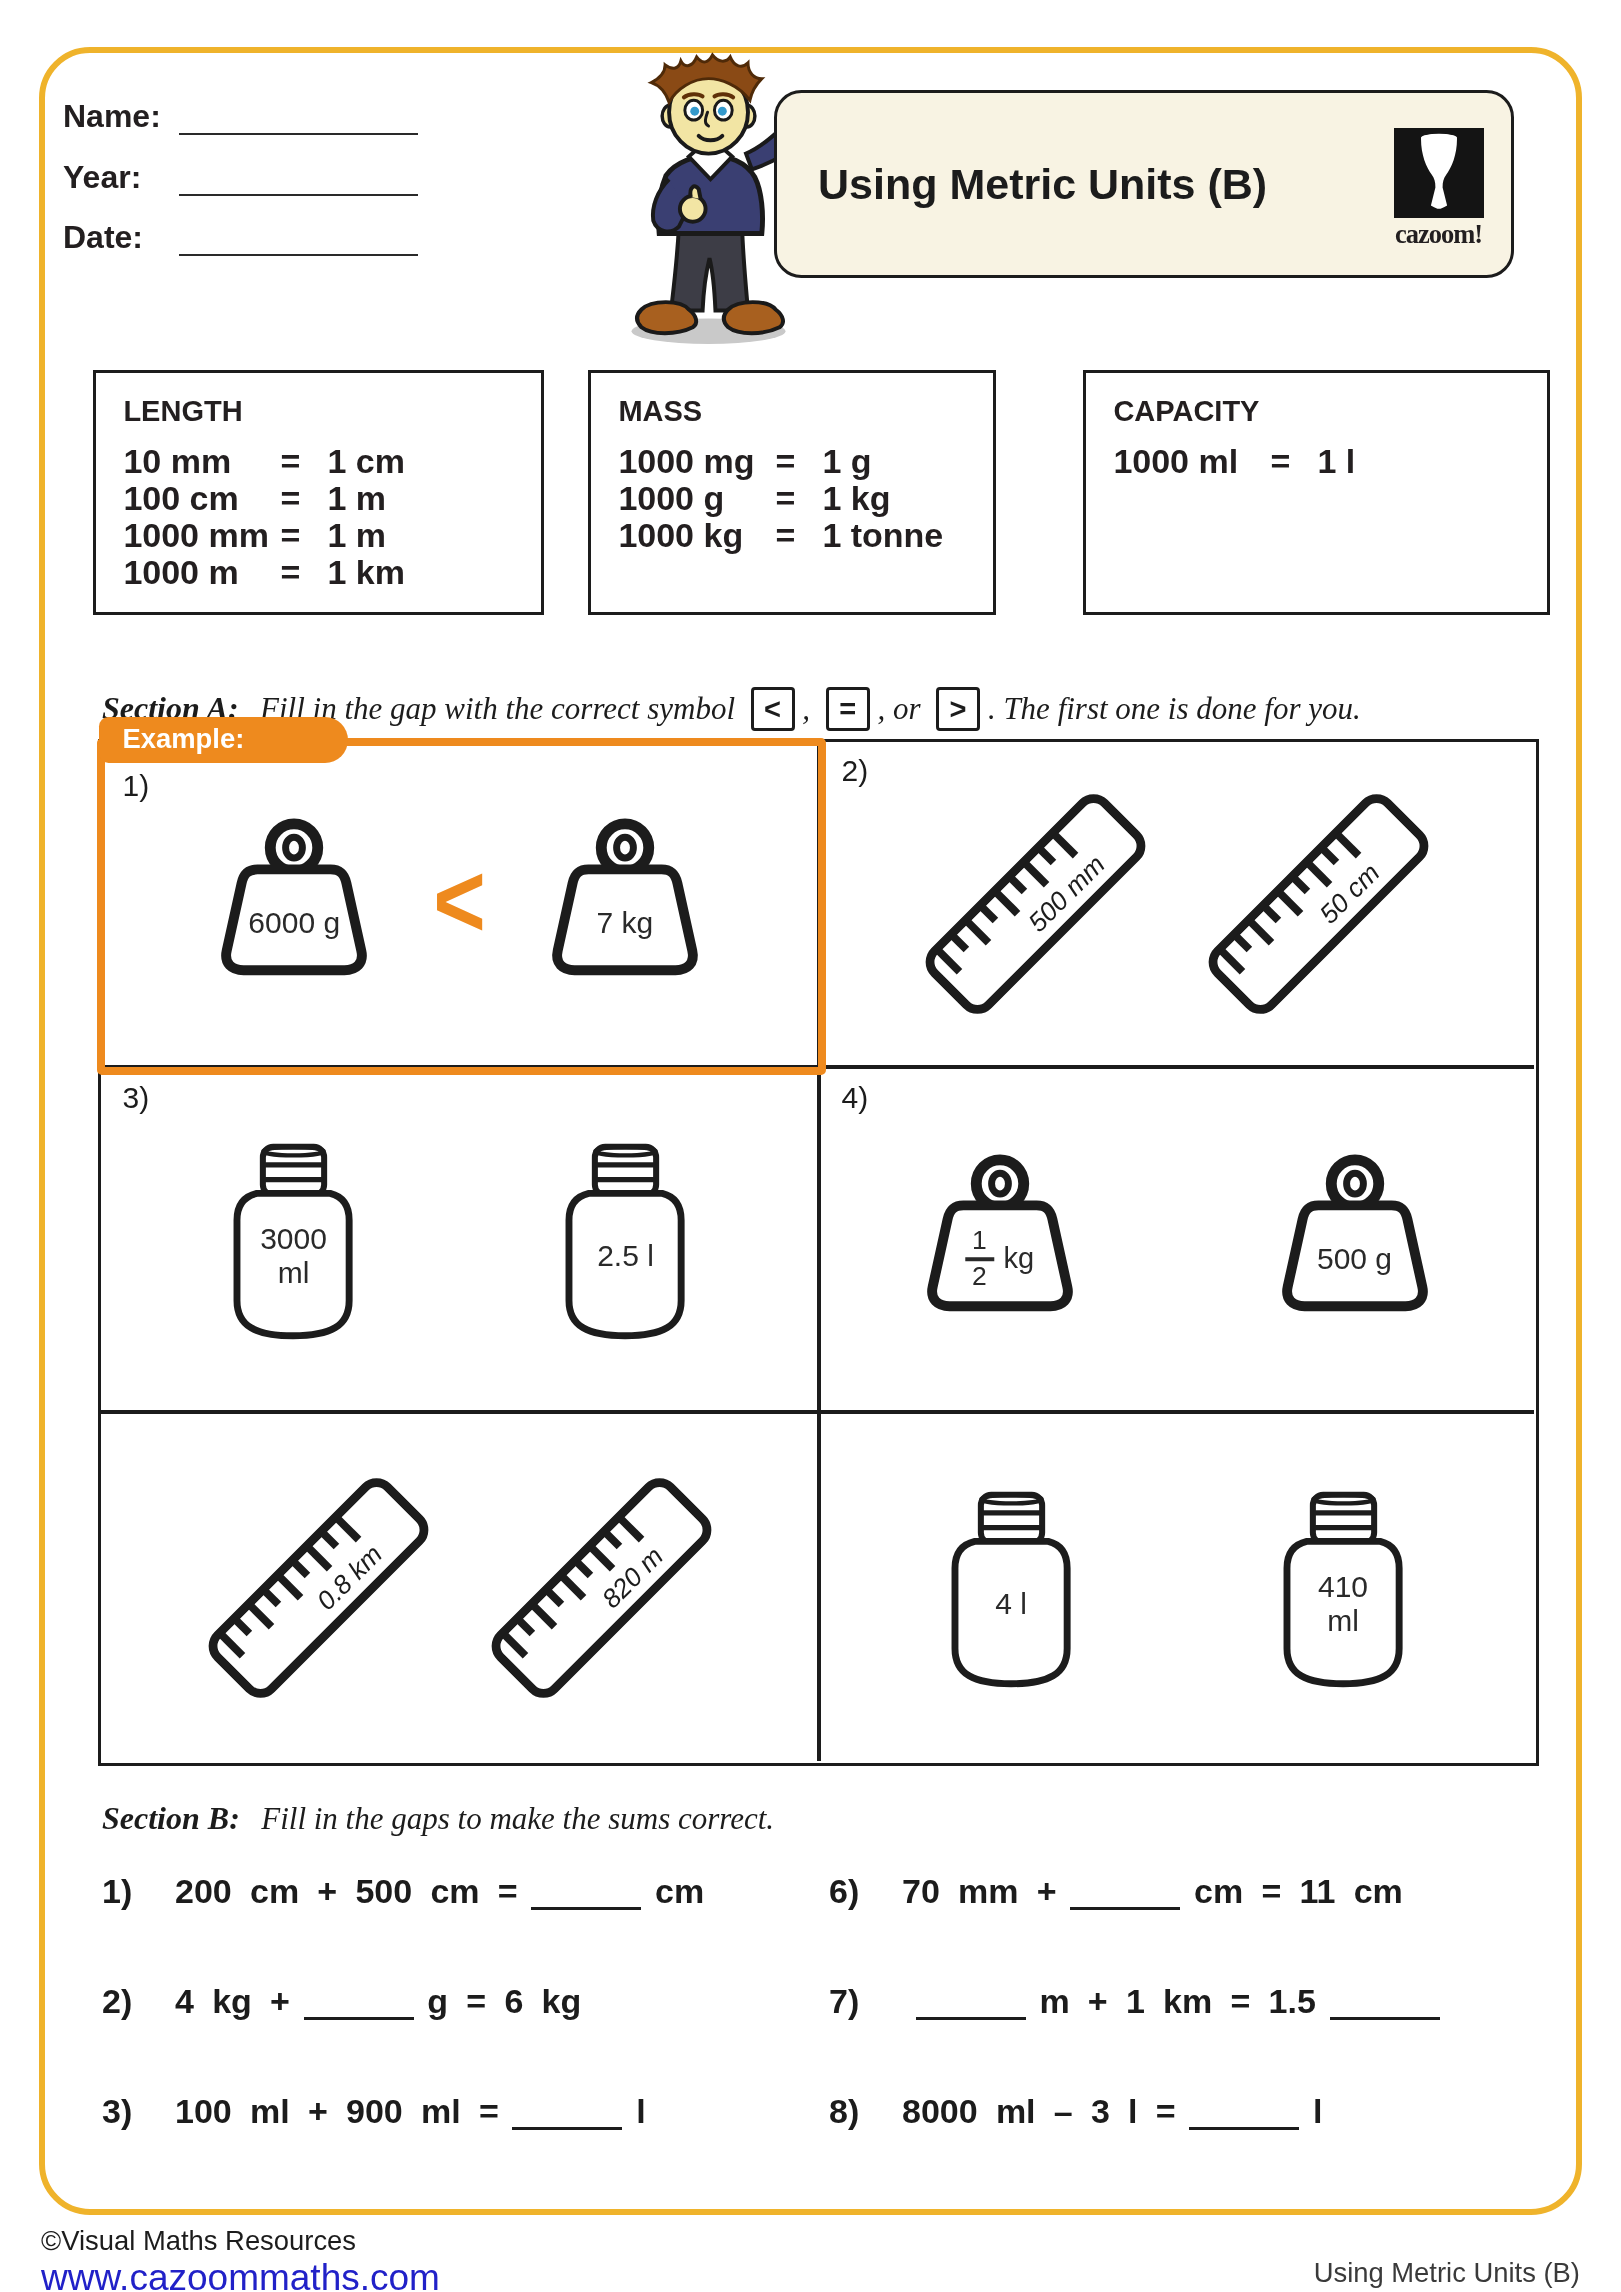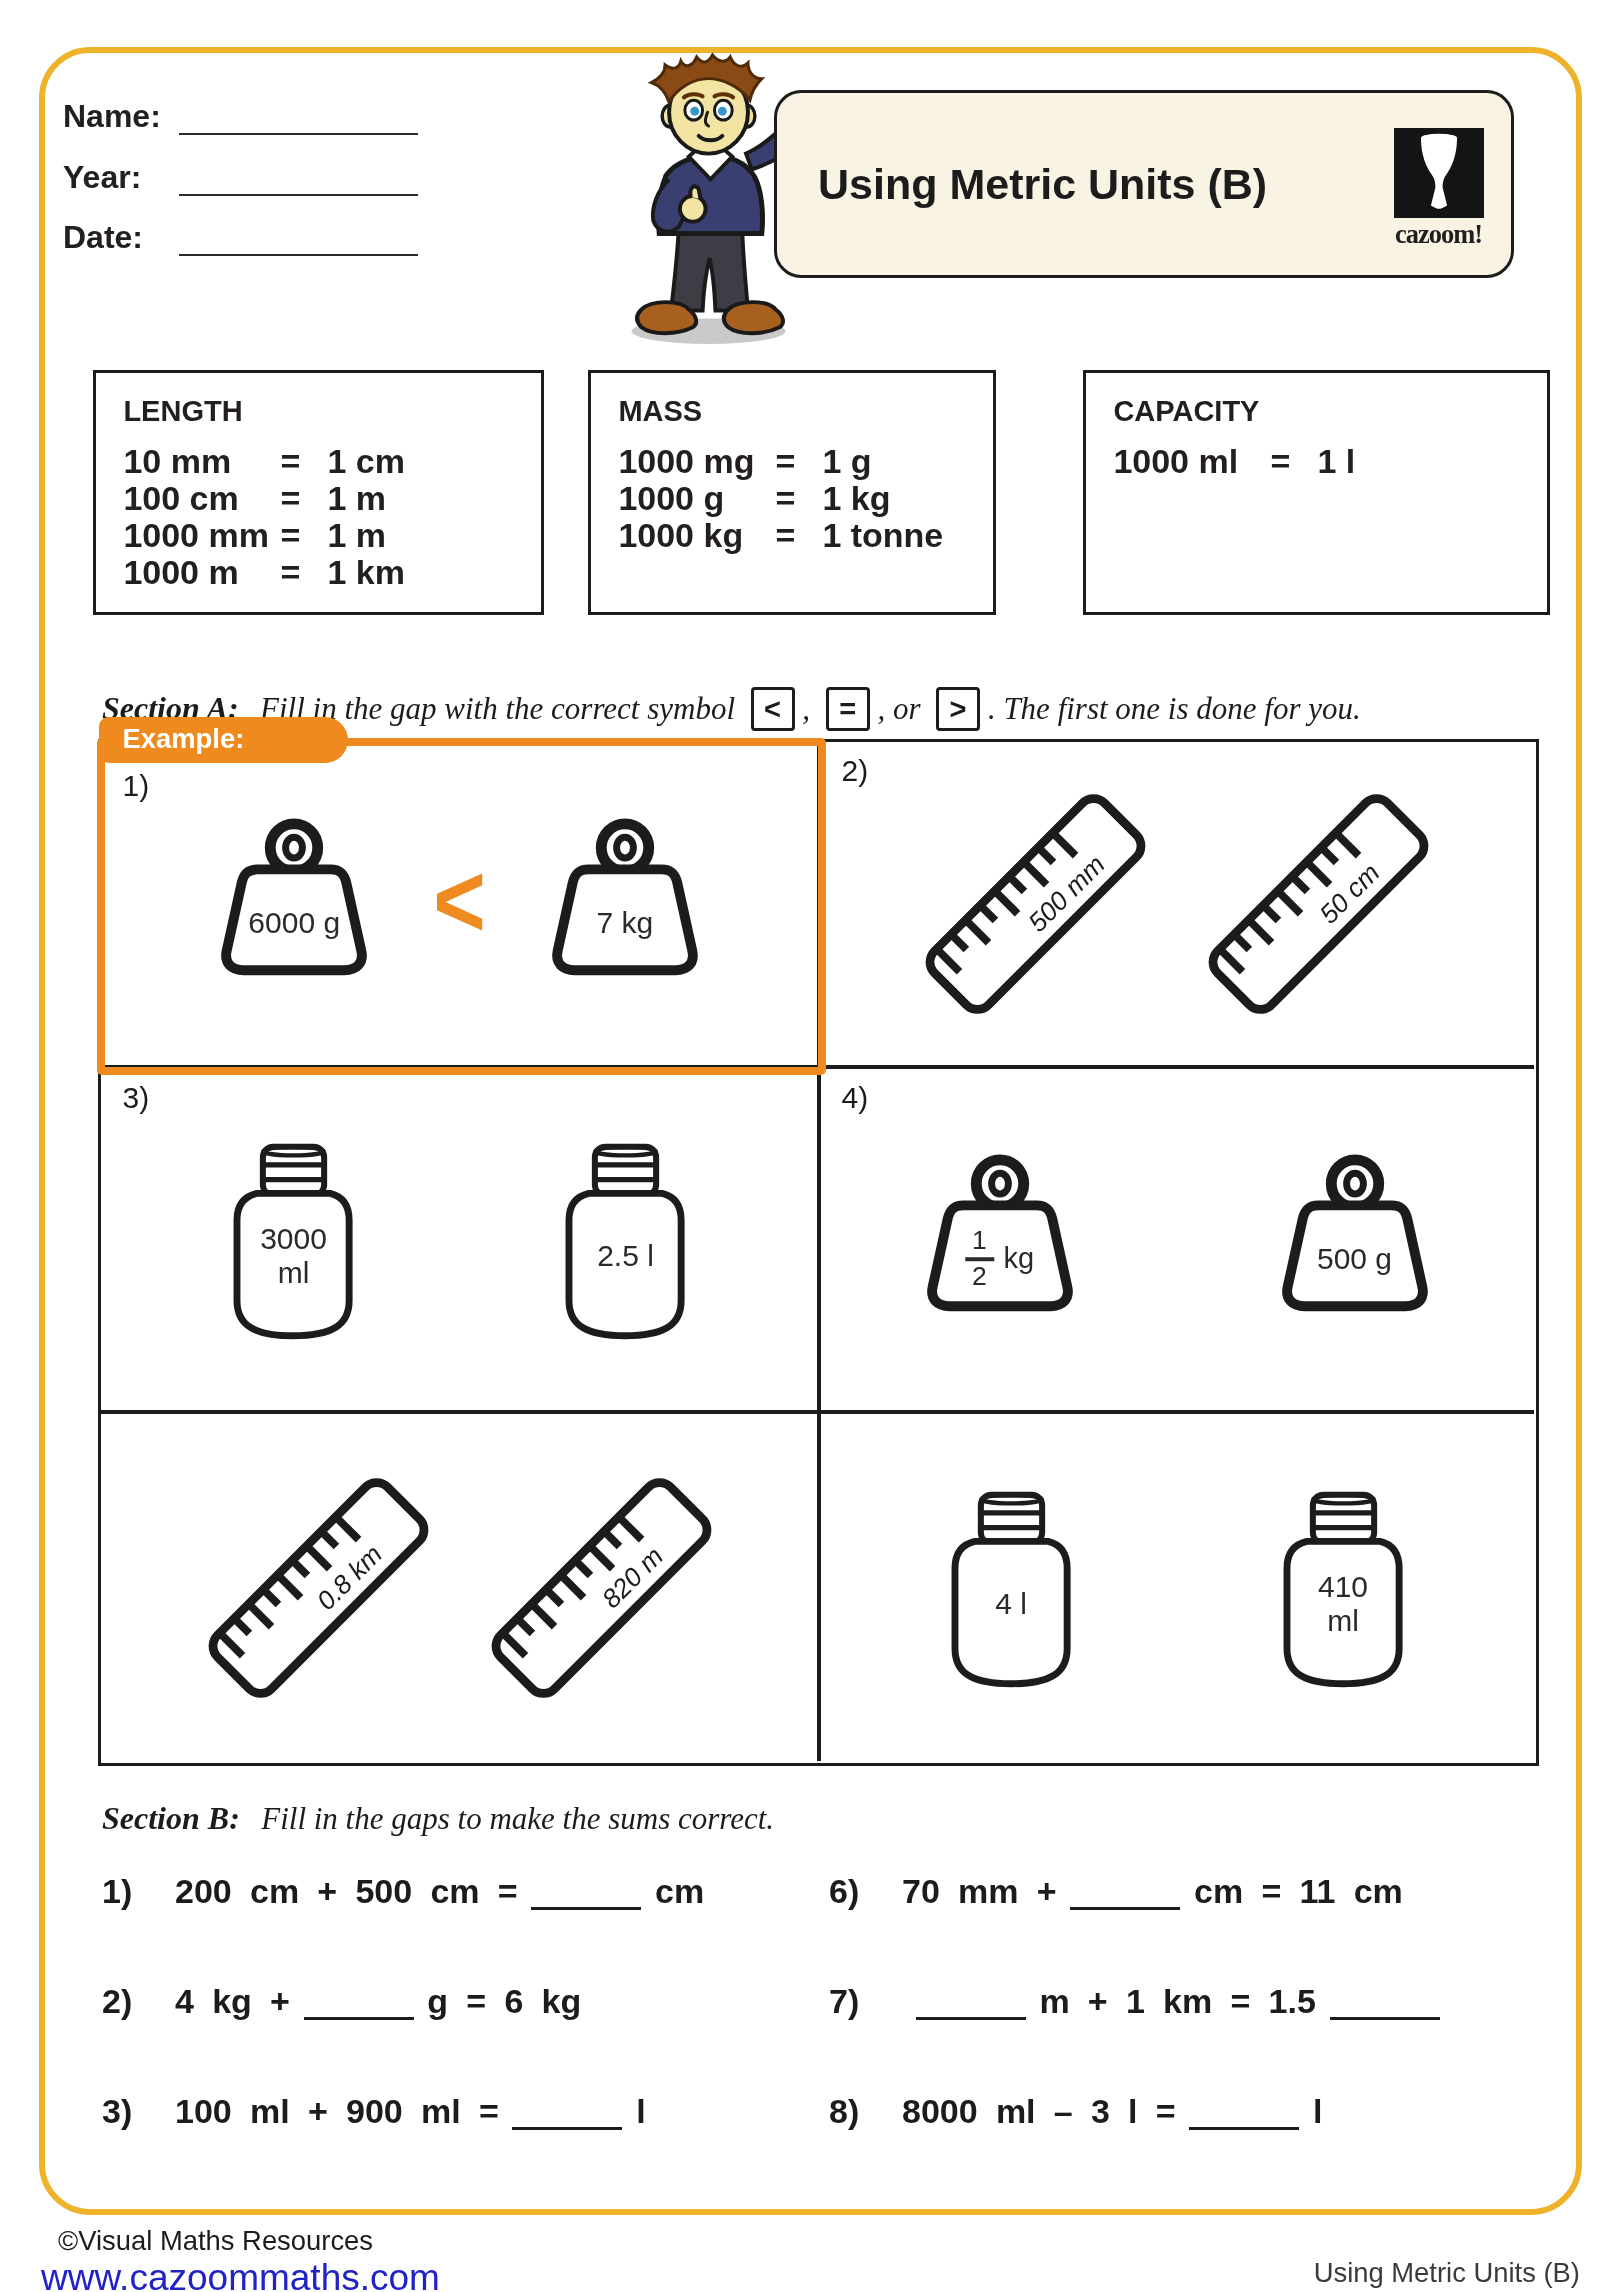--- a/index.html
+++ b/index.html
@@ -93,21 +93,21 @@
   .pcol1 { left:727px; width:714px; }
   .prob { display:flex; align-items:baseline; margin-bottom:67px;
           font-size:34px; font-weight:bold; color:#1c1c1c; }
   .pnum { width:73px; flex:none; }
   .pbody { display:flex; align-items:baseline;text-align:center; }
   .ptxt { white-space:pre; word-spacing:8.8px; }
   .blank { display:inline-block; width:110px; height:35px; border-bottom:3.9px solid #1c1c1c;
            margin:0 13.7px; position:relative; top:6.9px; flex:none; }
 
   
-  .foot-copy { position:absolute; left:58px; top:2225px; font-size:27.4px; color:#1c1c1c; }
+  .foot-copy { position:absolute; left:41px; top:2225px; font-size:27.4px; color:#1c1c1c; }
   .foot-link { position:absolute; left:41px; top:2257px; font-size:37px; color:#2121C8;
                cursor:pointer; }
   .foot-right { position:absolute; right:41px; top:2257px; font-size:27.4px; color:#3a3a3a; }
 </style>
 </head>
 <body>
 
 <div class="page">
   <div class="border-frame"></div>
 

